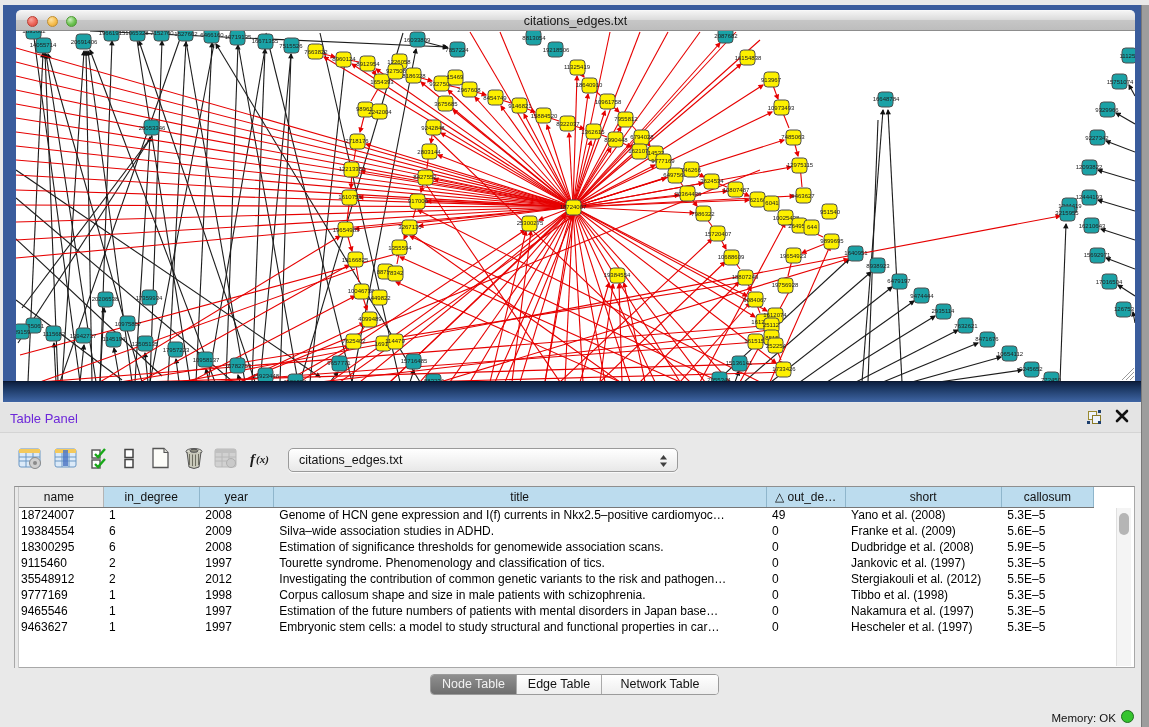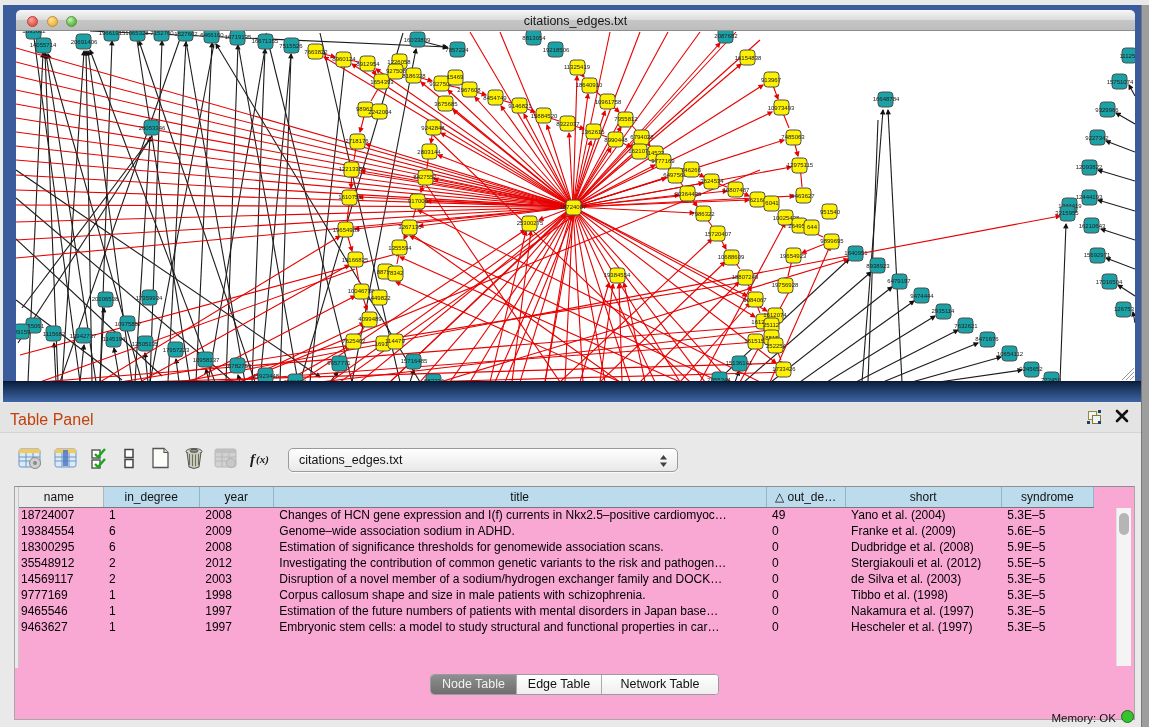--- a/index.html
+++ b/index.html
@@ -10,24 +10,24 @@
 #rstrip{position:absolute;left:1141px;top:5px;width:8px;height:722px;background:#9d9d9d;border-left:1px solid #787878;}
 
 #win{position:absolute;left:16px;top:10px;width:1119px;height:371px;}
 #titlebar{position:absolute;left:0;top:0;width:1119px;height:21px;border-radius:5px 5px 0 0;background:linear-gradient(#f4f4f4,#dcdcdc 45%,#c6c6c6 50%,#bdbdbd);border-top:1px solid #f8f8f8;border-bottom:1px solid #8d8d8d;}
 #titlebar .tl{position:absolute;top:4.5px;width:11px;height:11px;border-radius:50%;}
 #titlebar .t{text-align:center;font-size:12.5px;color:#161616;line-height:21px;}
 #canvas{position:absolute;left:0;top:21px;width:1119px;height:350px;background:#fff;overflow:hidden;}
 
 #tp{position:absolute;left:0;top:402px;width:1141px;height:325px;background:#e9e9e9;}
 #tphead{position:absolute;left:0;top:1px;width:1141px;height:30px;background:#e4e4e4;border-bottom:1px solid #d4d4d4;}
-#tphead .t{position:absolute;left:10px;top:8px;font-size:16px;color:#c2410c;}
+#tphead .t{position:absolute;left:10px;top:8px;font-size:13px;color:#6d28d9;}
 #dd{position:absolute;left:288px;top:448px;width:390px;height:24px;border:1px solid #9a9a9a;border-radius:5px;background:linear-gradient(#fff,#e8e8e8);box-shadow:0 1px 1px rgba(255,255,255,.8);}
 #dd .t{position:absolute;left:10px;top:4px;font-size:12.5px;color:#111;}
-#tablebox{position:absolute;left:14px;top:486px;width:1121px;height:234px;background:#f9a8d4;border:1px solid #a8a8a8;border-top:1px solid #8f8f8f;}
+#tablebox{position:absolute;left:14px;top:486px;width:1121px;height:182px;background:#ffffff;border:1px solid #a8a8a8;border-top:1px solid #8f8f8f;}
 table{border-collapse:collapse;table-layout:fixed;width:1079px;font-size:12px;}
 th{background:#bcdcee;border-right:1px solid #8fb6cc;border-bottom:1px solid #777;font-weight:normal;height:20px;font-size:12px;color:#111;}
 th.c1{background:#e9e9e9;border-right:1px solid #b4b4b4;}
 td{height:16px;padding:0 0 0 6px;color:#000;white-space:nowrap;overflow:hidden;}
 .c1{width:88px;}.c2{width:96px;margin-left:24px;}.c3{width:74px;}.c4{width:492px;margin-top:19px;}.c5{width:79px;margin-top:36px;}.c6{width:156px;}.c7{width:92px;}
 #gutter{position:absolute;left:0;top:0;width:4px;height:181px;background:#e9e9e9;border-right:1px solid #c8c8c8;}
 #vscroll{position:absolute;right:3px;top:21px;width:15px;height:158px;background:#f4f4f4;border-left:1px solid #e0e0e0;}
 #vthumb{position:absolute;left:2px;top:5px;width:10px;height:22px;border-radius:6px;background:#b5b5b5;}
 #tabs{position:absolute;left:430px;top:674px;height:21px;display:flex;border:1px solid #9b9b9b;border-radius:4px;overflow:hidden;background:#fff;}
 #tabs div{font-size:12.5px;line-height:19px;padding:0;text-align:center;color:#111;background:linear-gradient(#fff,#eee);border-right:1px solid #aaa;}
@@ -964,68 +964,68 @@
   <div id="tablebox">
     <table>
      <thead>
           <tr>
             <th class="c1">name</th>
             <th class="c2">in_degree</th>
             <th class="c3">year</th>
             <th class="c4">title</th>
             <th class="c5">△ out_de…</th>
             <th class="c6">short</th>
-            <th class="c7">syndrome</th>
+            <th class="c7">callosum</th>
           </tr>
         </thead>
      <tbody>
           <tr>
             <td class="c1">18724007</td>
             <td class="c2">1</td>
             <td class="c3">2008</td>
-            <td class="c4">Changes of HCN gene expression and I(f) currents in Nkx2.5–positive cardiomyoc…</td>
+            <td class="c4">Genome of HCN gene expression and I(f) currents in Nkx2.5–positive cardiomyoc…</td>
             <td class="c5">49</td>
-            <td class="c6">Yano et al. (2004)</td>
+            <td class="c6">Yano et al. (2008)</td>
             <td class="c7">5.3E–5</td>
           </tr>
 <tr>
             <td class="c1">19384554</td>
             <td class="c2">6</td>
             <td class="c3">2009</td>
-            <td class="c4">Genome–wide association sodium in ADHD.</td>
+            <td class="c4">Silva–wide association studies in ADHD.</td>
             <td class="c5">0</td>
             <td class="c6">Franke et al. (2009)</td>
             <td class="c7">5.6E–5</td>
           </tr>
 <tr>
             <td class="c1">18300295</td>
             <td class="c2">6</td>
             <td class="c3">2008</td>
             <td class="c4">Estimation of significance thresholds for genomewide association scans.</td>
             <td class="c5">0</td>
             <td class="c6">Dudbridge et al. (2008)</td>
             <td class="c7">5.9E–5</td>
           </tr>
 <tr>
+            <td class="c1">9115460</td>
+            <td class="c2">2</td>
+            <td class="c3">1997</td>
+            <td class="c4">Tourette syndrome. Phenomenology and classification of tics.</td>
+            <td class="c5">0</td>
+            <td class="c6">Jankovic et al. (1997)</td>
+            <td class="c7">5.3E–5</td>
+          </tr>
+<tr>
             <td class="c1">35548912</td>
             <td class="c2">2</td>
             <td class="c3">2012</td>
             <td class="c4">Investigating the contribution of common genetic variants to the risk and pathogen…</td>
             <td class="c5">0</td>
             <td class="c6">Stergiakouli et al. (2012)</td>
             <td class="c7">5.5E–5</td>
-          </tr>
-<tr>
-            <td class="c1">14569117</td>
-            <td class="c2">2</td>
-            <td class="c3">2003</td>
-            <td class="c4">Disruption of a novel member of a sodium/hydrogen exchanger family and DOCK…</td>
-            <td class="c5">0</td>
-            <td class="c6">de Silva et al. (2003)</td>
-            <td class="c7">5.3E–5</td>
           </tr>
 <tr>
             <td class="c1">9777169</td>
             <td class="c2">1</td>
             <td class="c3">1998</td>
             <td class="c4">Corpus callosum shape and size in male patients with schizophrenia.</td>
             <td class="c5">0</td>
             <td class="c6">Tibbo et al. (1998)</td>
             <td class="c7">5.3E–5</td>
           </tr>

